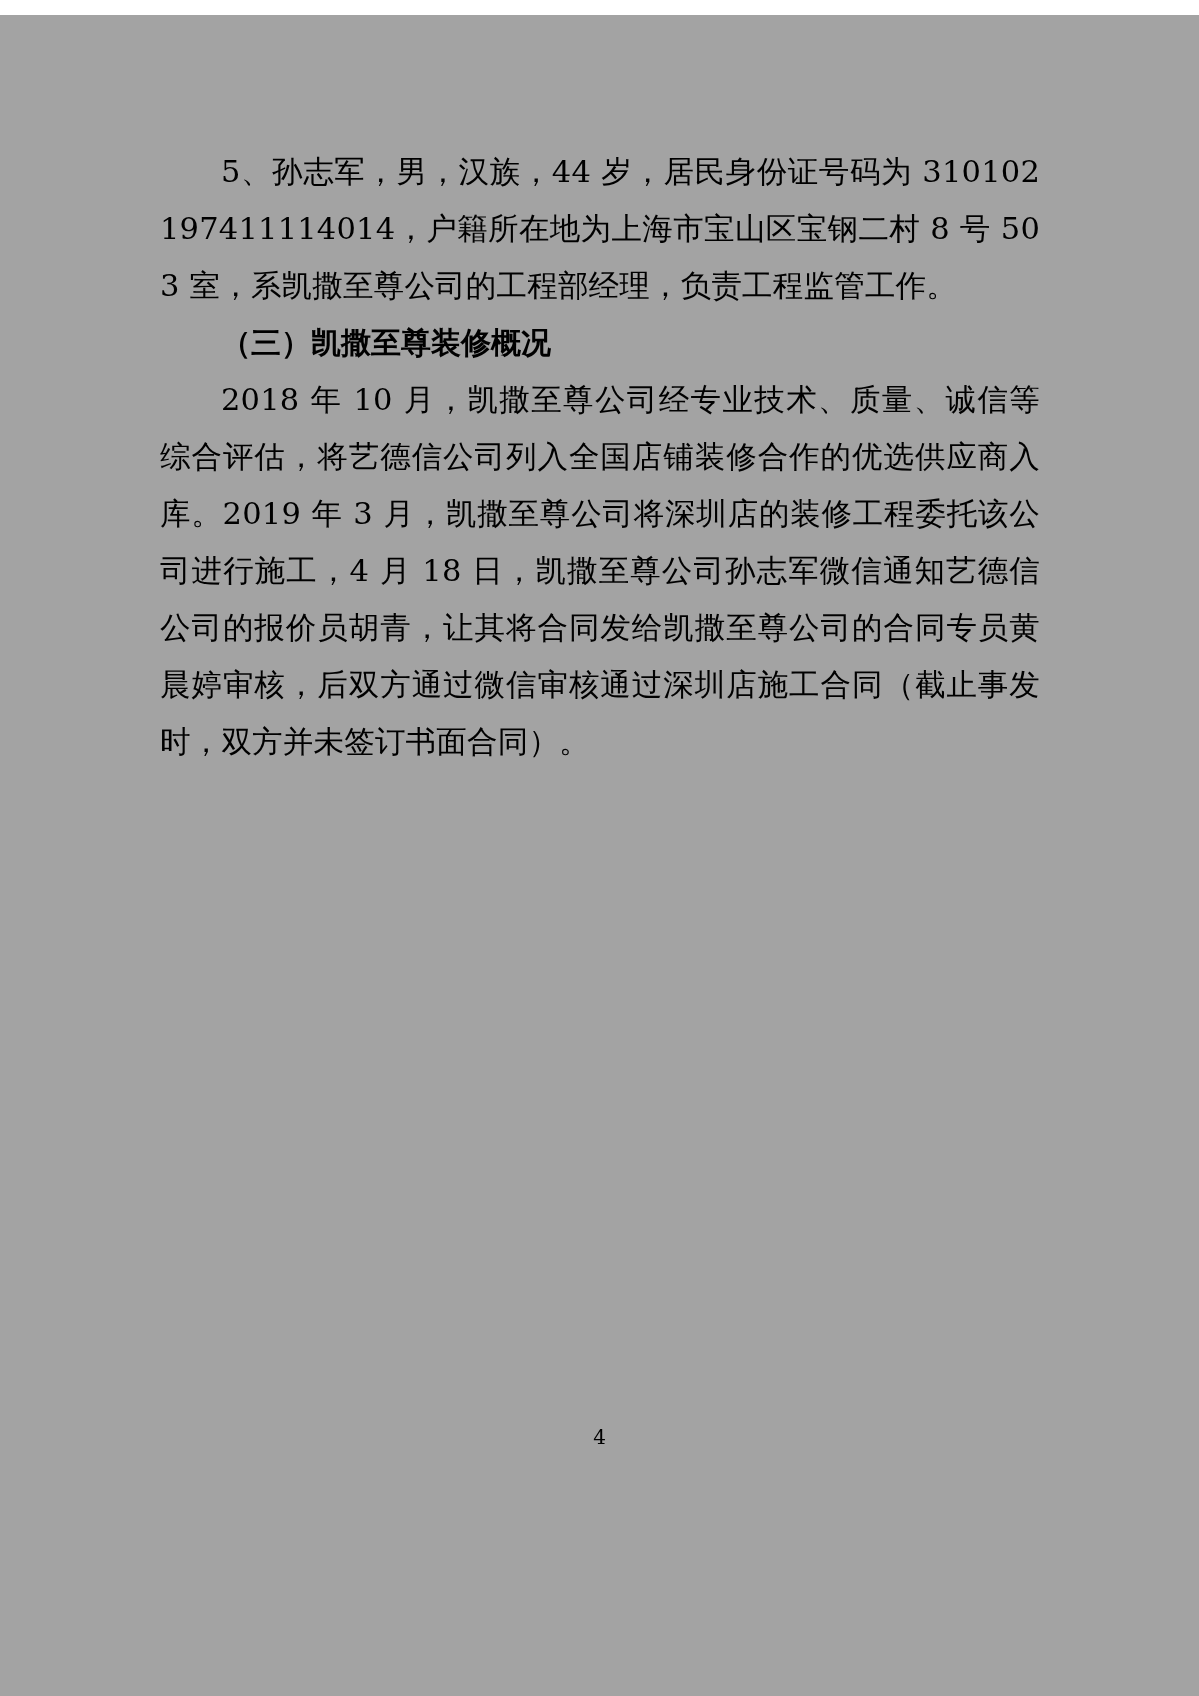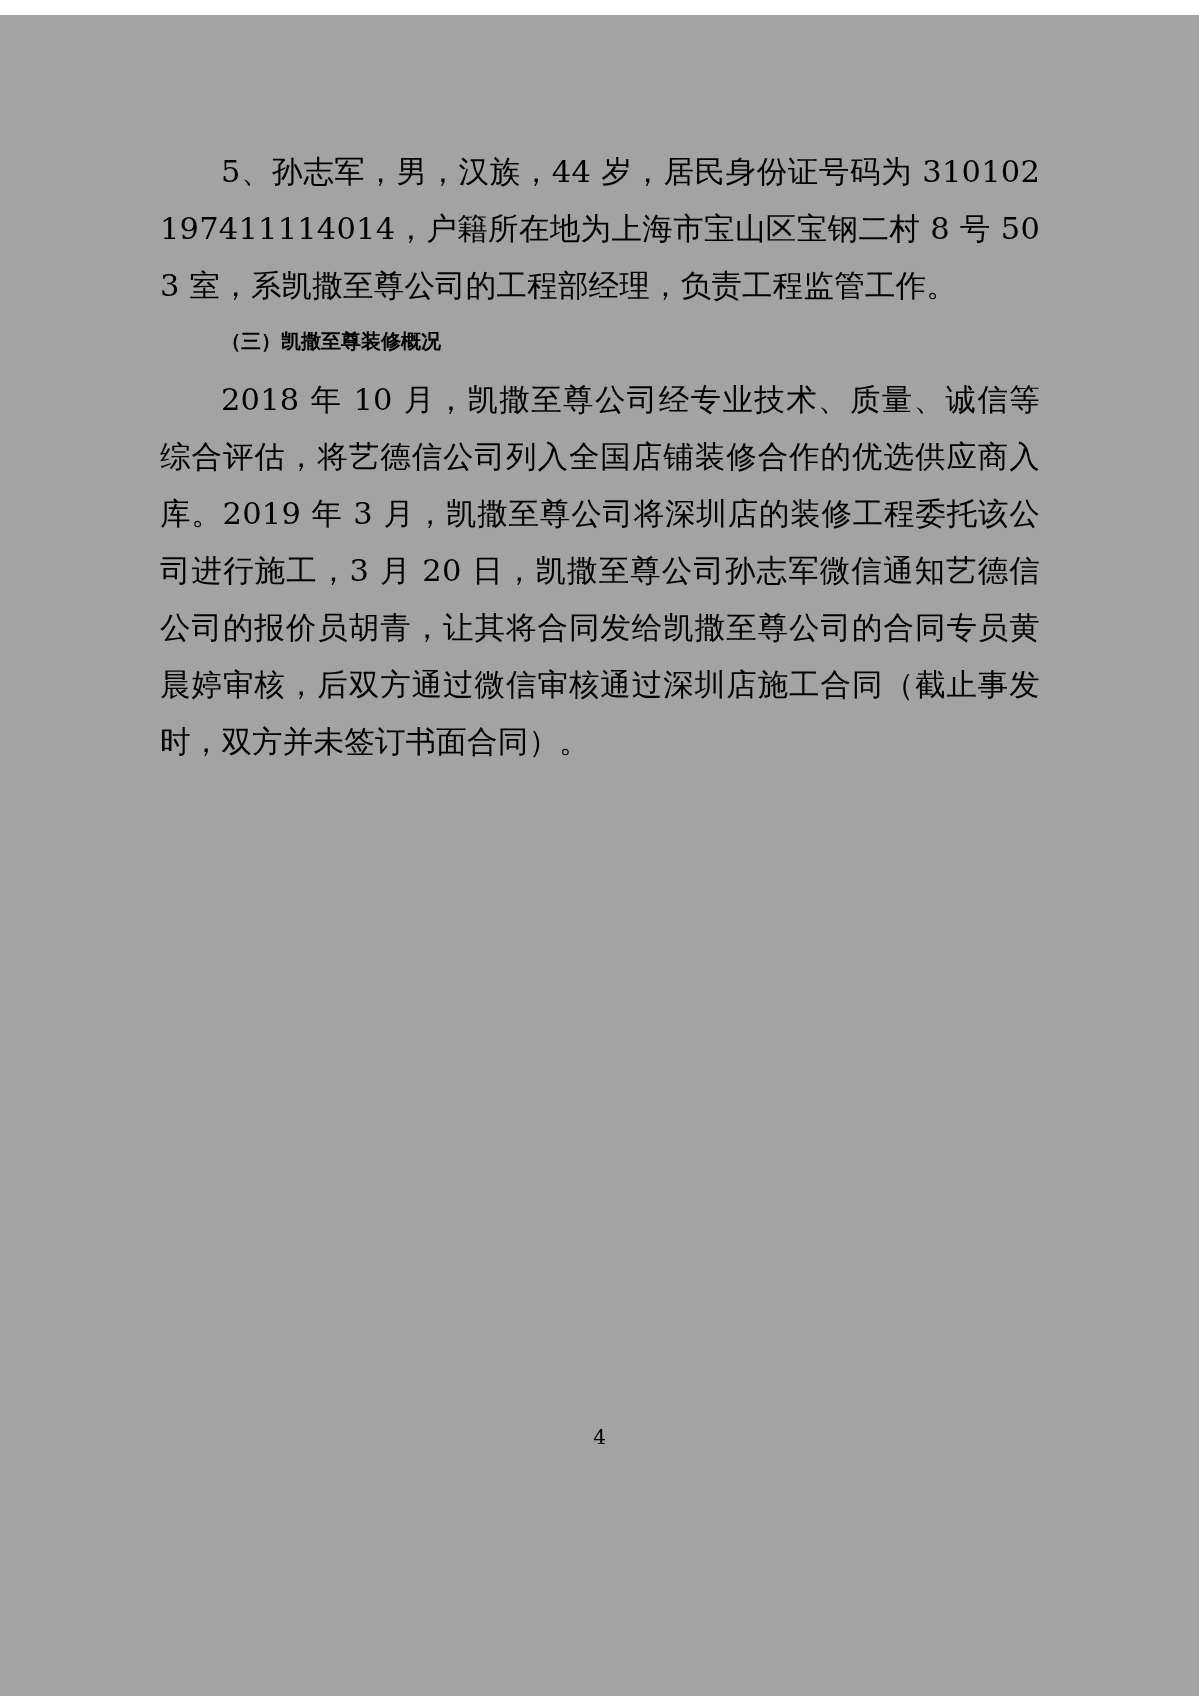--- a/index.html
+++ b/index.html
@@ -32,26 +32,26 @@
     text-align: justify;
     text-justify: inter-ideograph;
     margin: 0 0 0 0;
     letter-spacing: 0.2px;
     word-break: break-all;
   }
   .indent {
     text-indent: 61px;
   }
   .heading {
-    font-size: 20px;
+    font-size: 30px;
     line-height: 57px;
     font-weight: bold;
     text-indent: 61px;
     margin: 0;
-    font-family: Liberation Mono, monospace;
+    font-family: Liberation Serif, serif;
   }
   .gap-before {
     margin-top: 22px;
   }
   .page-number {
     position: absolute;
     left: 0;
     right: 0;
     top: 1410px;
     text-align: center;
@@ -63,19 +63,19 @@
 <body>
 
 <div class="page">
   <div class="content">
 
     <p class="para indent">5、孙志军，男，汉族，44 岁，居民身份证号码为 310102197411114014，户籍所在地为上海市宝山区宝钢二村 8 号 503 室，系凯撒至尊公司的工程部经理，负责工程监管工作。</p>
 
 
     <p class="heading">（三）凯撒至尊装修概况</p>
 
-    <p class="para indent">2018 年 10 月，凯撒至尊公司经专业技术、质量、诚信等综合评估，将艺德信公司列入全国店铺装修合作的优选供应商入库。2019 年 3 月，凯撒至尊公司将深圳店的装修工程委托该公司进行施工，3 月 20 日，凯撒至尊公司孙志军微信通知艺德信公司的报价员胡青，让其将合同发给凯撒至尊公司的合同专员黄晨婷审核，后双方通过微信审核通过深圳店施工合同（截止事发时，双方并未签订书面合同）。</p>
+    <p class="para indent">2018 年 10 月，凯撒至尊公司经专业技术、质量、诚信等综合评估，将艺德信公司列入全国店铺装修合作的优选供应商入库。2019 年 3 月，凯撒至尊公司将深圳店的装修工程委托该公司进行施工，4 月 18 日，凯撒至尊公司孙志军微信通知艺德信公司的报价员胡青，让其将合同发给凯撒至尊公司的合同专员黄晨婷审核，后双方通过微信审核通过深圳店施工合同（截止事发时，双方并未签订书面合同）。</p>
 
 
   </div>
 
   <div class="page-number">4</div>
 </div>
 
 </body></html>

